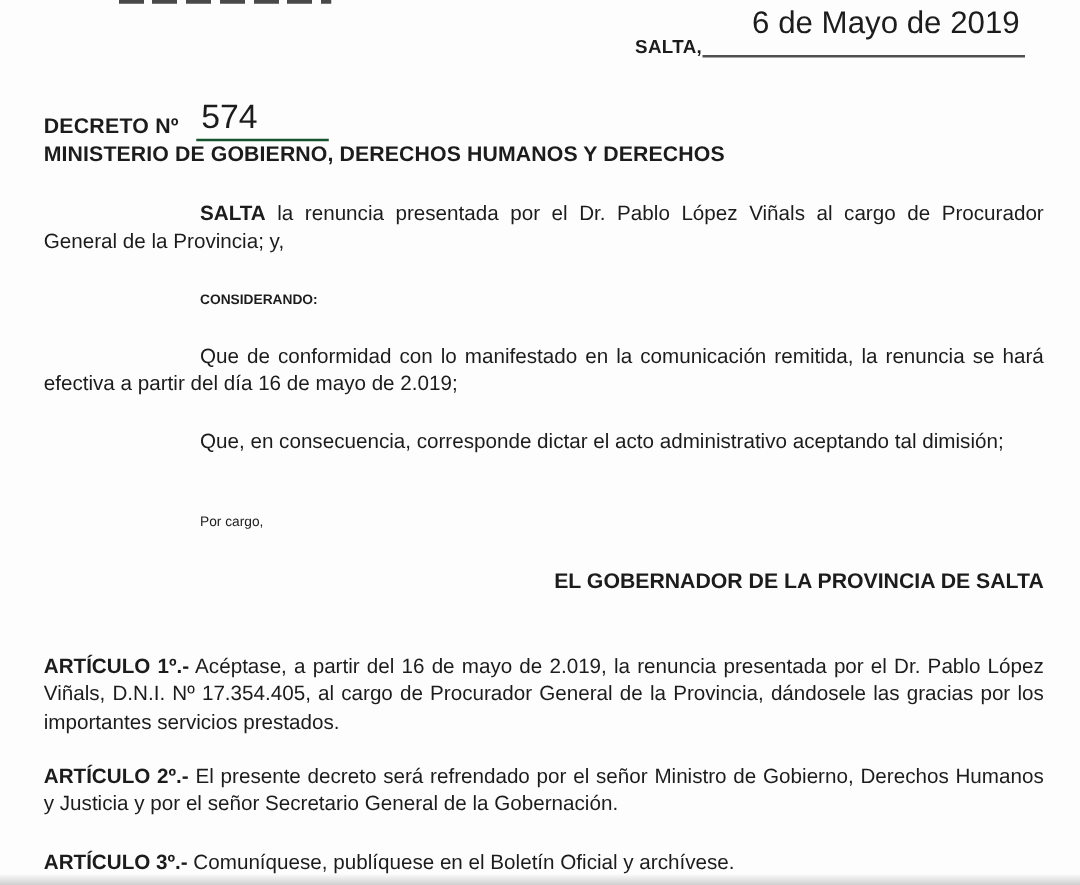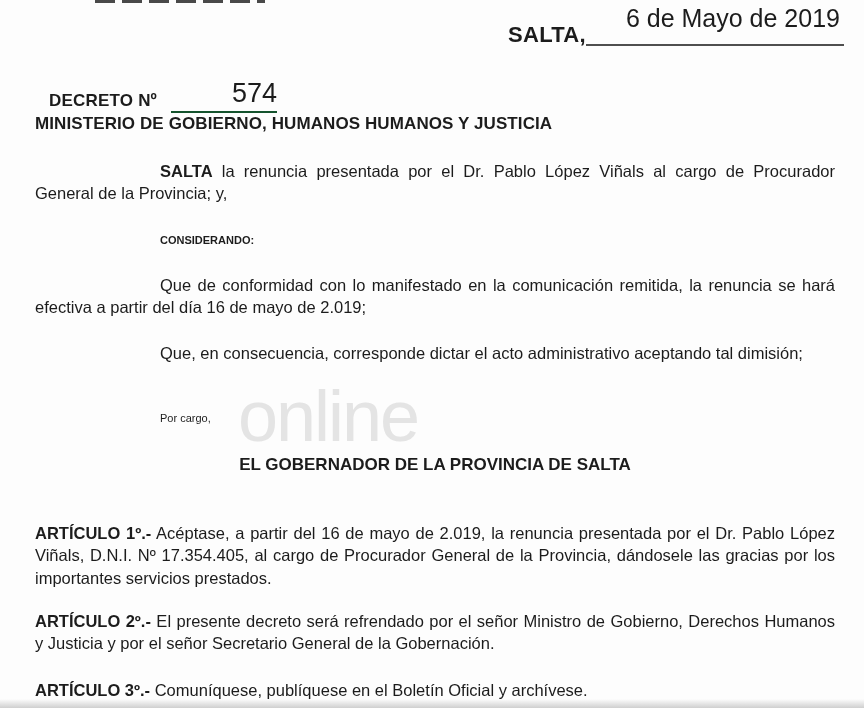--- a/index.html
+++ b/index.html
@@ -13,50 +13,50 @@
 
   
   .top-sliver {
     position:absolute; top:0; left:95px; width:170px; height:3px;
     background:repeating-linear-gradient(90deg,#2a2a2a 0 20px, rgba(0,0,0,0) 20px 27px);
     opacity:.85;
   }
 
   
   .salta-row { position:absolute; top:6px; left:508px; display:flex; align-items:flex-end; }
-  .salta-label { font-size:22px; font-weight:bold; line-height:1.05; letter-spacing:.3px; }
+  .salta-label { font-size:15px; font-weight:bold; line-height:1.05; letter-spacing:.3px; }
   .date-cell {
     min-width:252px; text-align:right;
     border-bottom:2px solid #4f4f4f;
     font-size:25px; line-height:1; padding:0 4px 13px 2px;
     white-space:nowrap;
   }
 
   
-  .decree-row { position:absolute; top:80px; left:49px; display:flex; align-items:flex-end;text-align:right; }
+  .decree-row { position:absolute; top:80px; left:35px; display:flex; align-items:flex-end; }
   .decree-label { font-size:17px; font-weight:bold; line-height:1.05; padding-bottom:3px; letter-spacing:.2px; }
   .decree-value {
     margin-left:14px; width:102px;
     border-bottom:2px solid #14532d;
     font-size:27px; line-height:1; padding:0 0 4px 4px;
   }
   .ministry { position:absolute; top:114px; left:35px; font-size:17px; font-weight:bold; letter-spacing:.1px; }
 
   
   .para {
     position:absolute; left:35px; width:800px;
     font-size:16.5px; line-height:22.3px;
     text-align:justify;
   }
   .indent { text-indent:125px; }
   .lead-line { position:absolute; left:160px; font-size:11px; line-height:22.3px; }
 
   .authority {
     position:absolute; top:453px; left:35px; width:800px;
-    text-align:center; font-weight:bold; font-size:17px; line-height:23.5px;
+    text-align:right; font-weight:bold; font-size:17px; line-height:23.5px;
   }
   .authority .decreta { letter-spacing:1.5px; }
 
   
   .watermark {
     position:absolute; top:380px; left:238px;
     display:flex; align-items:baseline; white-space:nowrap;
     pointer-events:none; z-index:0;
   }
   .wm-aries {
@@ -75,36 +75,35 @@
   }
 </style>
 </head>
 <body>
 
 <div class="page">
 
   <div class="top-sliver"></div>
 
   <div class="watermark">
-      <span class="wm-online" style="color:#e4e4e4">online</span>
   </div>
 
   <div class="content">
 
     <div class="salta-row">
       <span class="salta-label">SALTA,</span>
       <span class="date-cell"><span>6 de Mayo de 2019</span></span>
     </div>
 
     <div class="decree-row">
       <span class="decree-label">DECRETO Nº</span>
       <span class="decree-value"><span>574</span></span>
     </div>
 
-    <div class="ministry">MINISTERIO DE GOBIERNO, HUMANOS HUMANOS Y JUSTICIA</div>
+    <div class="ministry">MINISTERIO DE GOBIERNO, DERECHOS HUMANOS Y DERECHOS</div>
 
     <p class="para indent" style="top:160px; margin:0;"><span class="b">SALTA</span><span> la renuncia presentada por el Dr. Pablo López Viñals al cargo de Procurador General de la Provincia; y,</span></p>
 
     <div class="lead-line b" style="top:229px;">CONSIDERANDO:</div>
 
     <p class="para indent" style="top:274px; margin:0;">Que de conformidad con lo manifestado en la comunicación remitida, la renuncia se hará efectiva a partir del día 16 de mayo de 2.019;</p>
 
     <p class="para indent" style="top:342px; margin:0;">Que, en consecuencia, corresponde dictar el acto administrativo aceptando tal dimisión;</p>
 
     <div class="lead-line" style="top:407px;">Por cargo,</div>

